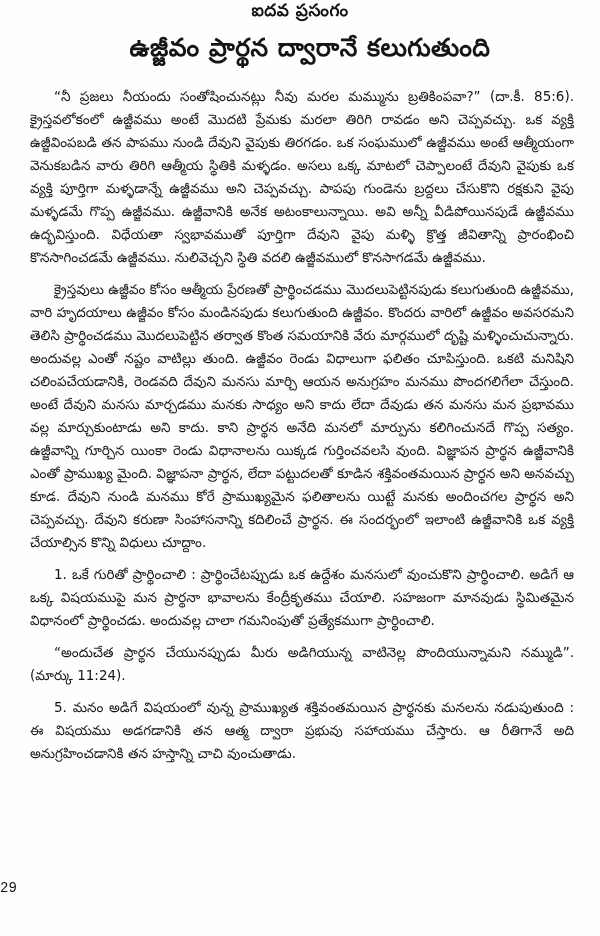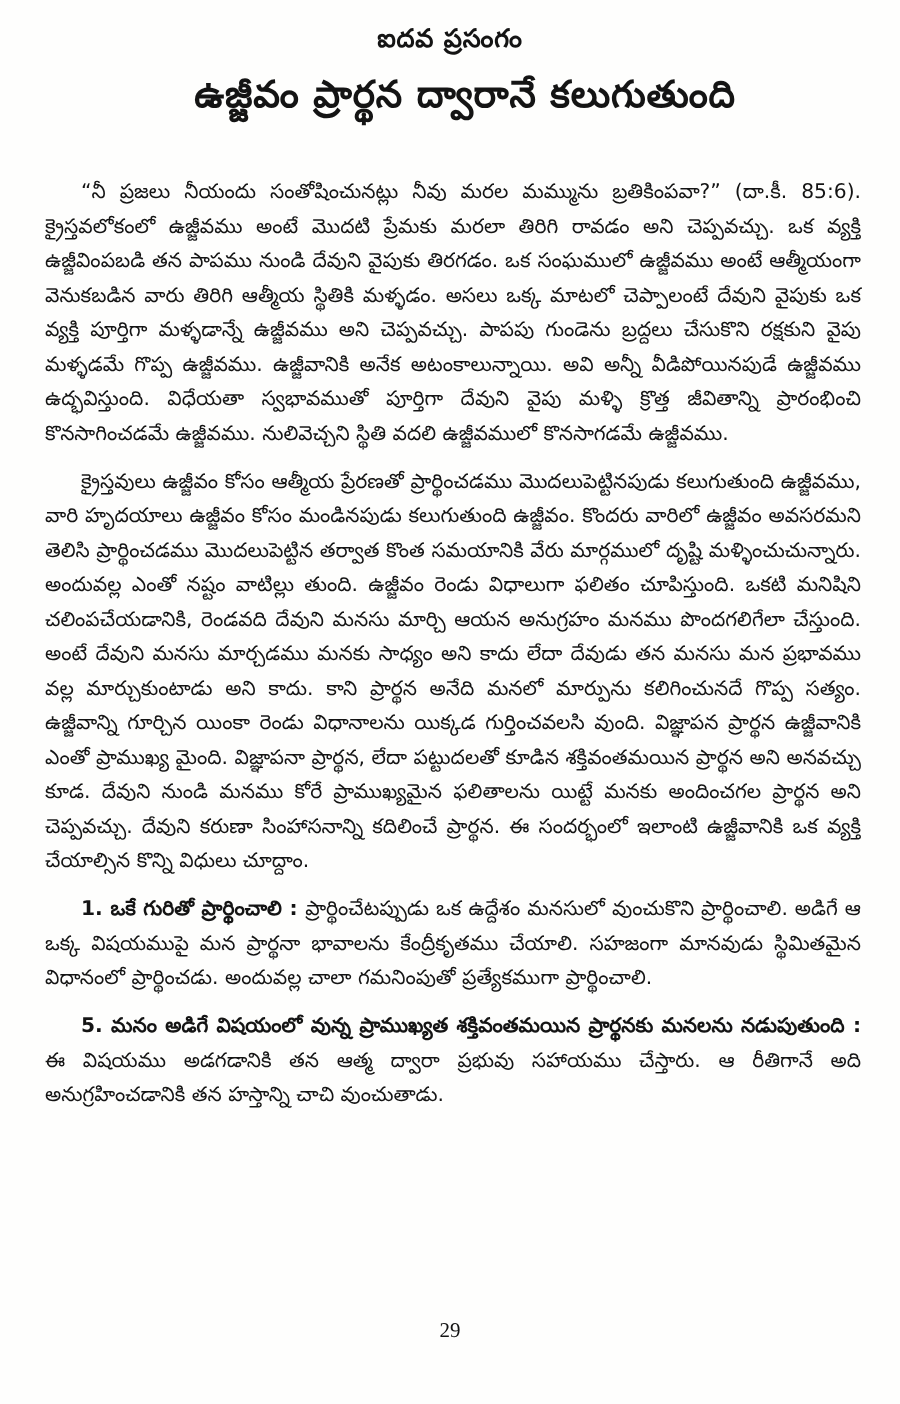--- a/index.html
+++ b/index.html
@@ -13,68 +13,68 @@
     height: 936px;
     background: #fefefdl;
     background: #fefefd;
     color: #141414;
     font-family: "DejaVu Sans", sans-serif;
     overflow: hidden;
     box-sizing: border-box;
   }
   .header {
     text-align: center;
-    padding-top: 16px;
   }
   .section-label {
     font-size: 17px;
     font-weight: bold;
     letter-spacing: 0.5px;
   }
   .doc-title {
     font-size: 25px;
     font-weight: bold;
     margin-top: 9px;
     letter-spacing: 0.5px;
     margin-left: 20px;
   }
   .doc-body {
-    margin: 34px 26px 0 30px;
+    margin: 17px 26px 0 30px;
     font-size: 13.5px;
     line-height: 23px;
     text-align: justify;
   }
   .para {
     margin: 0 0 9px 0;
     text-indent: 24px;
   }
   .para b {
-    font-weight: bold;
+    font-weight: normal;
   }
   .footer {
     position: absolute;
     left: 0;
     right: 0;
     bottom: 40px;
-    text-align: center;
+    text-align: left;
     font-size: 14px;
-    font-family: Liberation Serif, serif;
+    font-family: Liberation Mono, monospace;
   }
 </style>
 </head>
 <body>
 
 <div class="page">
   <div class="header">
     <div class="section-label">ఐదవ ప్రసంగం</div>
     <div class="doc-title">ఉజ్జీవం ప్రార్థన ద్వారానే కలుగుతుంది</div>
   </div>
 
   <div class="doc-body">
 
   <p class="para">“నీ ప్రజలు నీయందు సంతోషించునట్లు నీవు మరల మమ్మును బ్రతికింపవా?” (దా.కీ. 85:6). క్రైస్తవలోకంలో ఉజ్జీవము అంటే మొదటి ప్రేమకు మరలా తిరిగి రావడం అని చెప్పవచ్చు. ఒక వ్యక్తి ఉజ్జీవింపబడి తన పాపము నుండి దేవుని వైపుకు తిరగడం. ఒక సంఘములో ఉజ్జీవము అంటే ఆత్మీయంగా వెనుకబడిన వారు తిరిగి ఆత్మీయ స్థితికి మళ్ళడం. అసలు ఒక్క మాటలో చెప్పాలంటే దేవుని వైపుకు ఒక వ్యక్తి పూర్తిగా మళ్ళడాన్నే ఉజ్జీవము అని చెప్పవచ్చు. పాపపు గుండెను బ్రద్దలు చేసుకొని రక్షకుని వైపు మళ్ళడమే గొప్ప ఉజ్జీవము. ఉజ్జీవానికి అనేక అటంకాలున్నాయి. అవి అన్నీ వీడిపోయినపుడే ఉజ్జీవము ఉద్భవిస్తుంది. విధేయతా స్వభావముతో పూర్తిగా దేవుని వైపు మళ్ళి క్రొత్త జీవితాన్ని ప్రారంభించి కొనసాగించడమే ఉజ్జీవము. నులివెచ్చని స్థితి వదలి ఉజ్జీవములో కొనసాగడమే ఉజ్జీవము.</p>
       <p class="para">క్రైస్తవులు ఉజ్జీవం కోసం ఆత్మీయ ప్రేరణతో ప్రార్థించడము మొదలుపెట్టినపుడు కలుగుతుంది ఉజ్జీవము, వారి హృదయాలు ఉజ్జీవం కోసం మండినపుడు కలుగుతుంది ఉజ్జీవం. కొందరు వారిలో ఉజ్జీవం అవసరమని తెలిసి ప్రార్థించడము మొదలుపెట్టిన తర్వాత కొంత సమయానికి వేరు మార్గములో దృష్టి మళ్ళించుచున్నారు. అందువల్ల ఎంతో నష్టం వాటిల్లు తుంది. ఉజ్జీవం రెండు విధాలుగా ఫలితం చూపిస్తుంది. ఒకటి మనిషిని చలింపచేయడానికి, రెండవది దేవుని మనసు మార్చి ఆయన అనుగ్రహం మనము పొందగలిగేలా చేస్తుంది. అంటే దేవుని మనసు మార్చడము మనకు సాధ్యం అని కాదు లేదా దేవుడు తన మనసు మన ప్రభావము వల్ల మార్చుకుంటాడు అని కాదు. కాని ప్రార్థన అనేది మనలో మార్పును కలిగించునదే గొప్ప సత్యం. ఉజ్జీవాన్ని గూర్చిన యింకా రెండు విధానాలను యిక్కడ గుర్తించవలసి వుంది. విజ్ఞాపన ప్రార్థన ఉజ్జీవానికి ఎంతో ప్రాముఖ్య మైంది. విజ్ఞాపనా ప్రార్థన, లేదా పట్టుదలతో కూడిన శక్తివంతమయిన ప్రార్థన అని అనవచ్చు కూడ. దేవుని నుండి మనము కోరే ప్రాముఖ్యమైన ఫలితాలను యిట్టే మనకు అందించగల ప్రార్థన అని చెప్పవచ్చు. దేవుని కరుణా సింహాసనాన్ని కదిలించే ప్రార్థన. ఈ సందర్భంలో ఇలాంటి ఉజ్జీవానికి ఒక వ్యక్తి చేయాల్సిన కొన్ని విధులు చూద్దాం.</p>
       <p class="para"><b>1. ఒకే గురితో ప్రార్థించాలి : </b>ప్రార్థించేటప్పుడు ఒక ఉద్దేశం మనసులో వుంచుకొని ప్రార్థించాలి. అడిగే ఆ ఒక్క విషయముపై మన ప్రార్థనా భావాలను కేంద్రీకృతము చేయాలి. సహజంగా మానవుడు స్థిమితమైన విధానంలో ప్రార్థించడు. అందువల్ల చాలా గమనింపుతో ప్రత్యేకముగా ప్రార్థించాలి.</p>
+      <p class="para quote">“అందుచేత ప్రార్థన చేయునప్పుడు మీరు అడిగియున్న వాటినెల్ల పొందియున్నామని నమ్ముడి”. (మార్కు 11:24).</p>
       <p class="para"><b>5. మనం అడిగే విషయంలో వున్న ప్రాముఖ్యత శక్తివంతమయిన ప్రార్థనకు మనలను నడుపుతుంది : </b>ఈ విషయము అడగడానికి తన ఆత్మ ద్వారా ప్రభువు సహాయము చేస్తారు. ఆ రీతిగానే అది అనుగ్రహించడానికి తన హస్తాన్ని చాచి వుంచుతాడు.</p>
     </div>
 
   <div class="footer">29</div>
 </div>
 
 </body></html>

